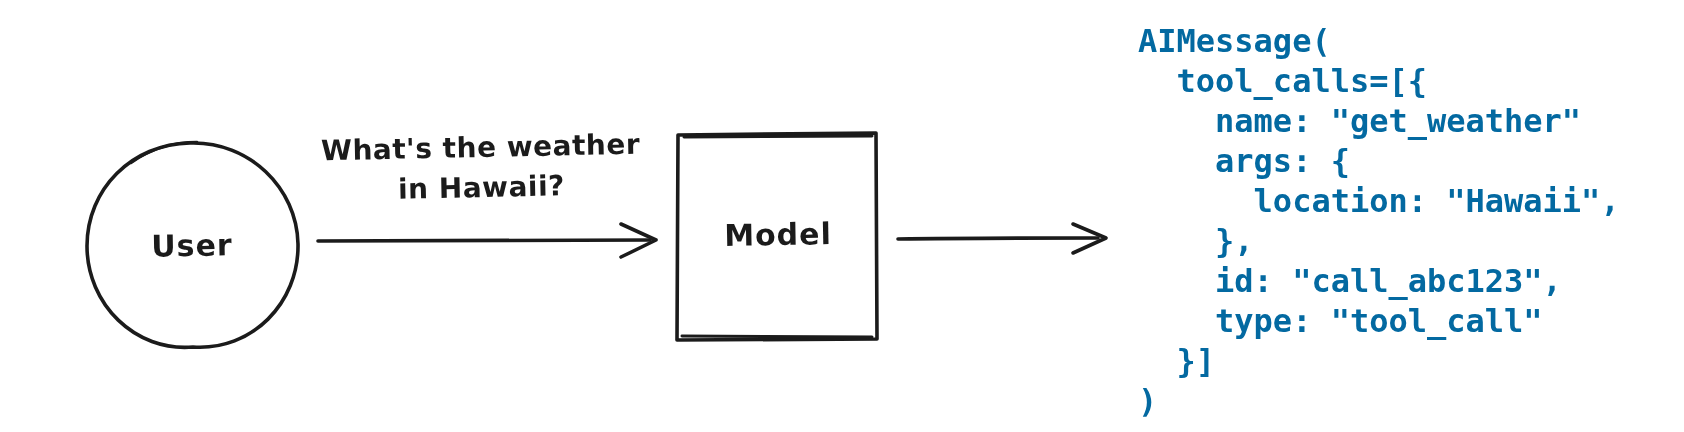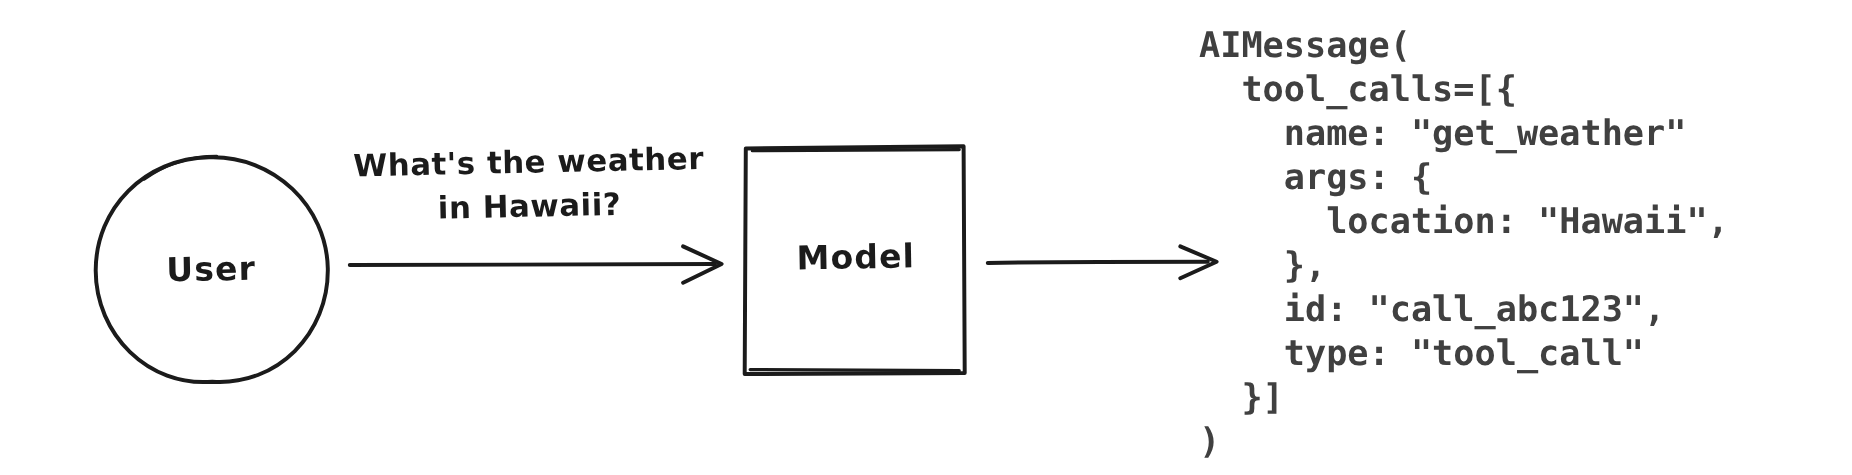--- a/index.html
+++ b/index.html
@@ -52,28 +52,28 @@
     top: 128px;
     width: 500px;
     text-align: center;
     font-size: 28px;
     line-height: 40px;
     letter-spacing: 0.5px;
     transform: rotate(-1.2deg);
   }
   .code-block {
     position: absolute;
-    left: 1090px;
+    left: 1138px;
     top: 21px;
     margin: 0;
     font-family: "DejaVu Sans Mono", monospace;
     font-weight: bold;
     font-size: 32px;
     line-height: 40px;
-    color: #404040;
+    color: #0369a1;
   }
   .code-line {
     white-space: pre;
     min-height: 40px;
   }
 </style>
 </head>
 <body>
 
 <div class="canvas">

